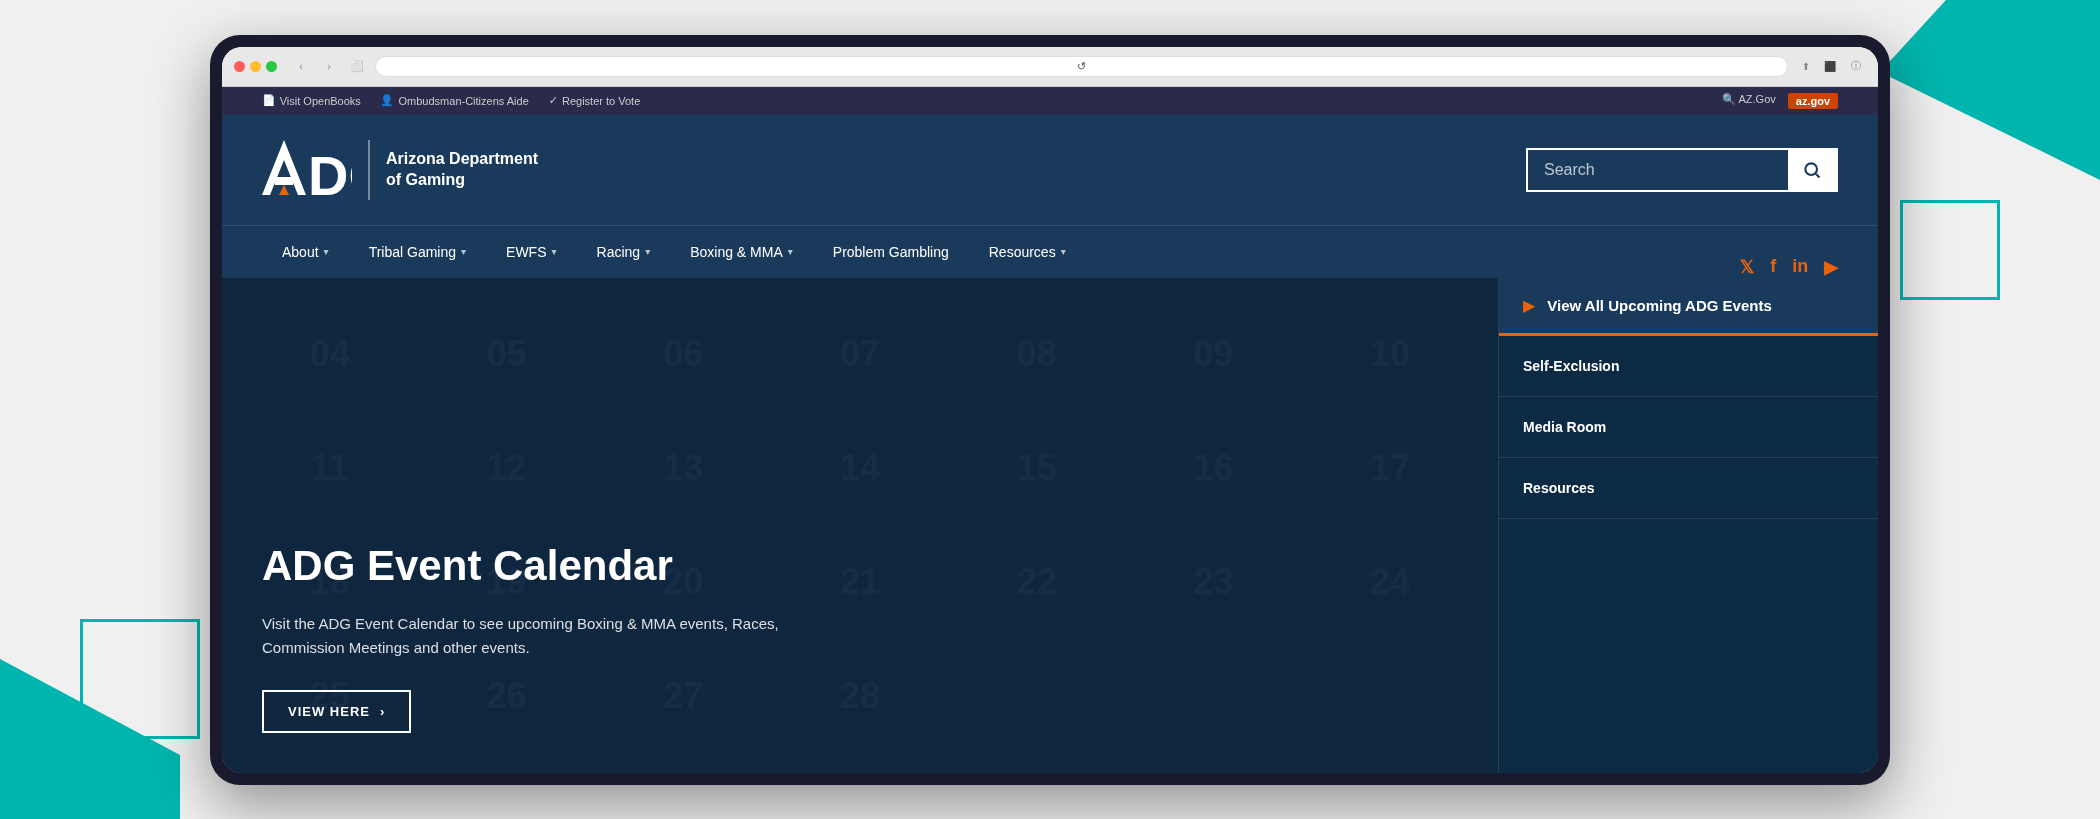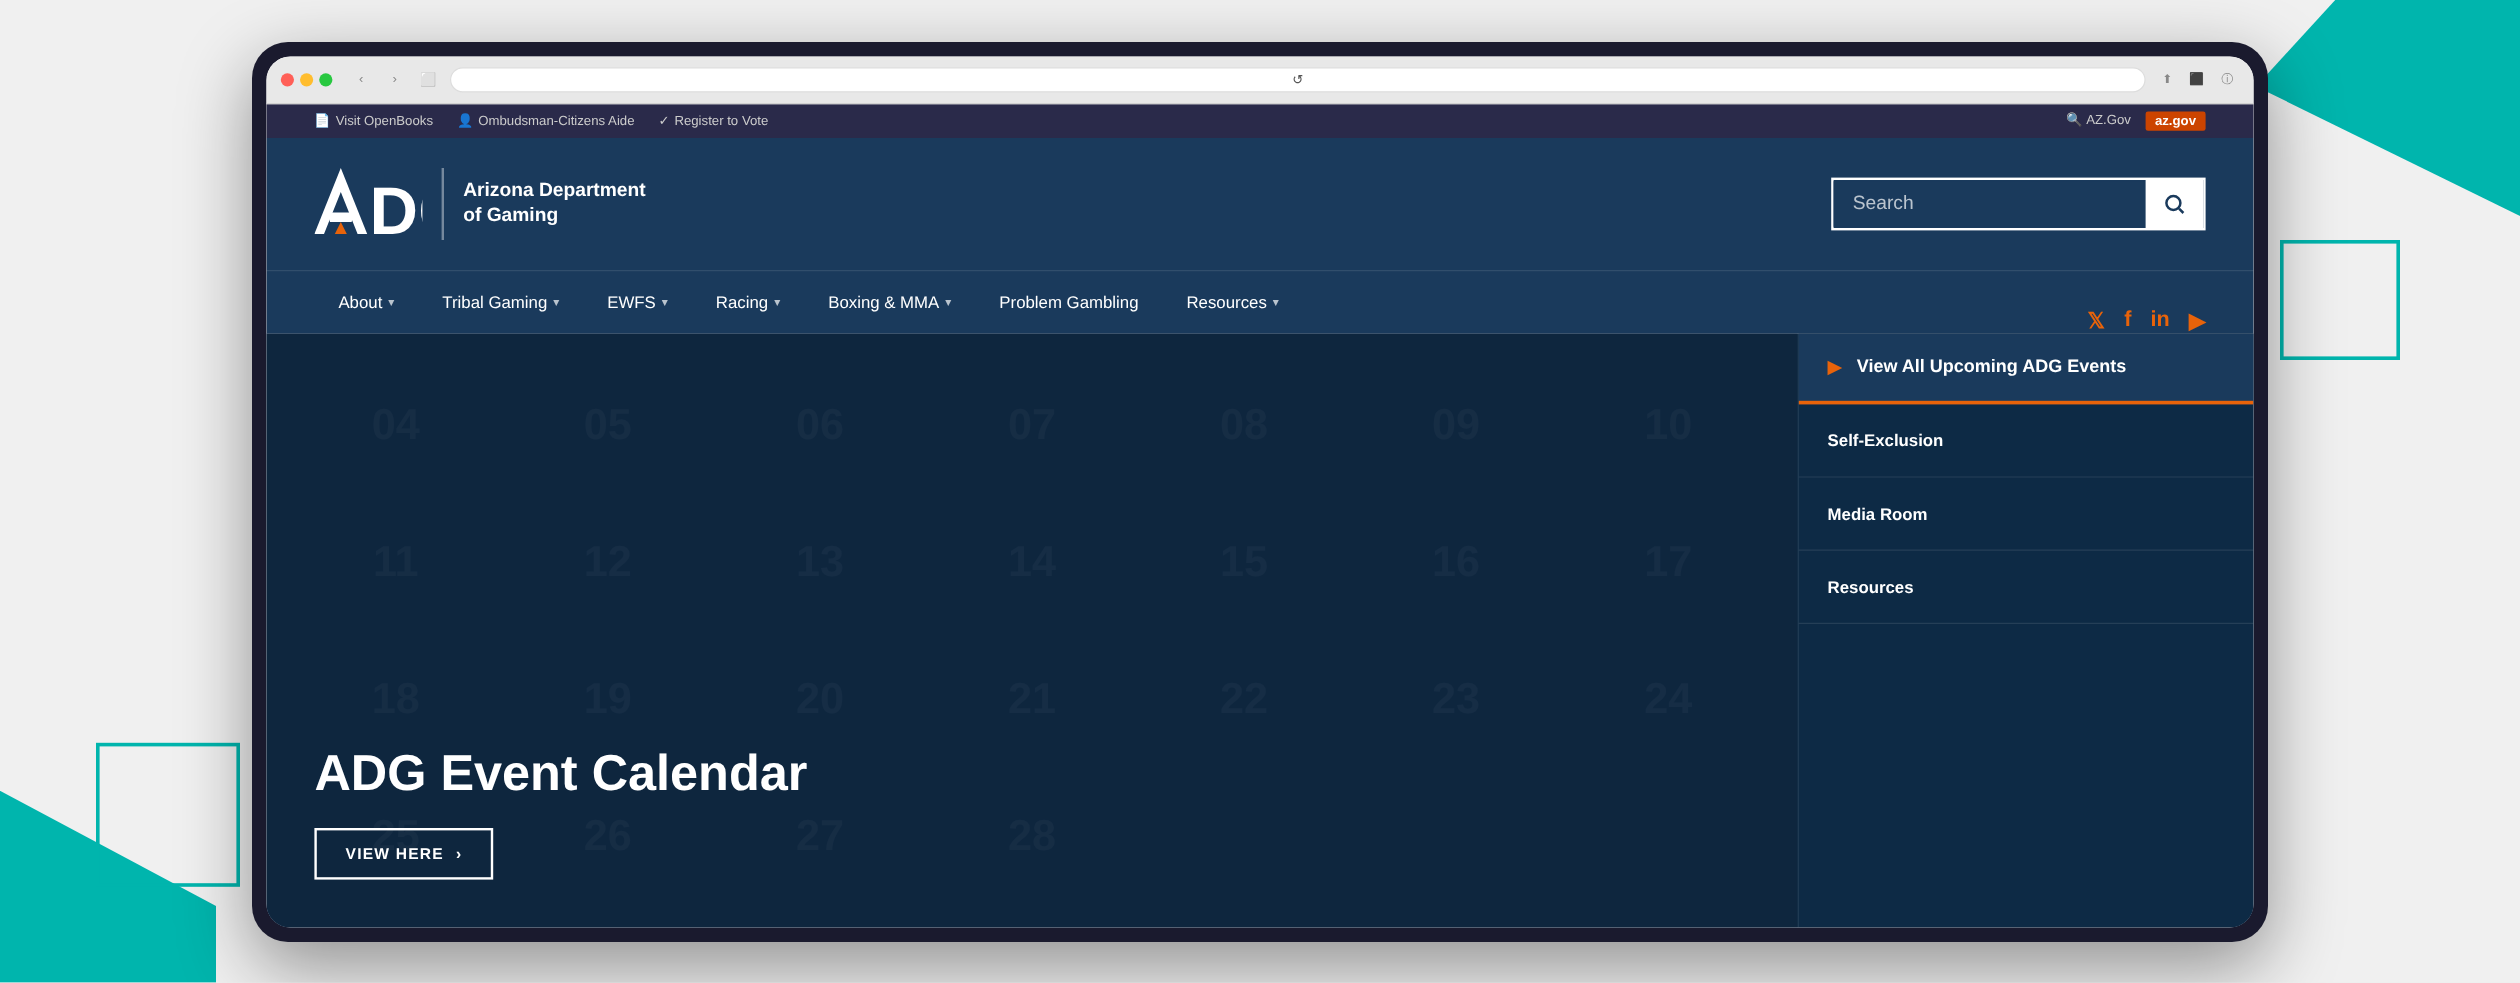--- a/index.html
+++ b/index.html
@@ -538,20 +538,21 @@
             <div class="cal-num">25</div>
             <div class="cal-num">26</div>
             <div class="cal-num">27</div>
             <div class="cal-num">28</div>
           </div>
 
           <div class="calendar-overlay"></div>
 
           <div class="hero-content">
             <h1 class="hero-title">ADG Event Calendar</h1>
+            <p class="hero-description">Visit the ADG Event Calendar to see upcoming Boxing &amp; MMA events, Races, Commission Meetings and other events.</p>
             <button class="view-here-btn">
               <span>VIEW HERE</span>
               <span>›</span>
             </button>
           </div>
         </div>
 
         <div class="sidebar">
 
           <div class="sidebar-top">

